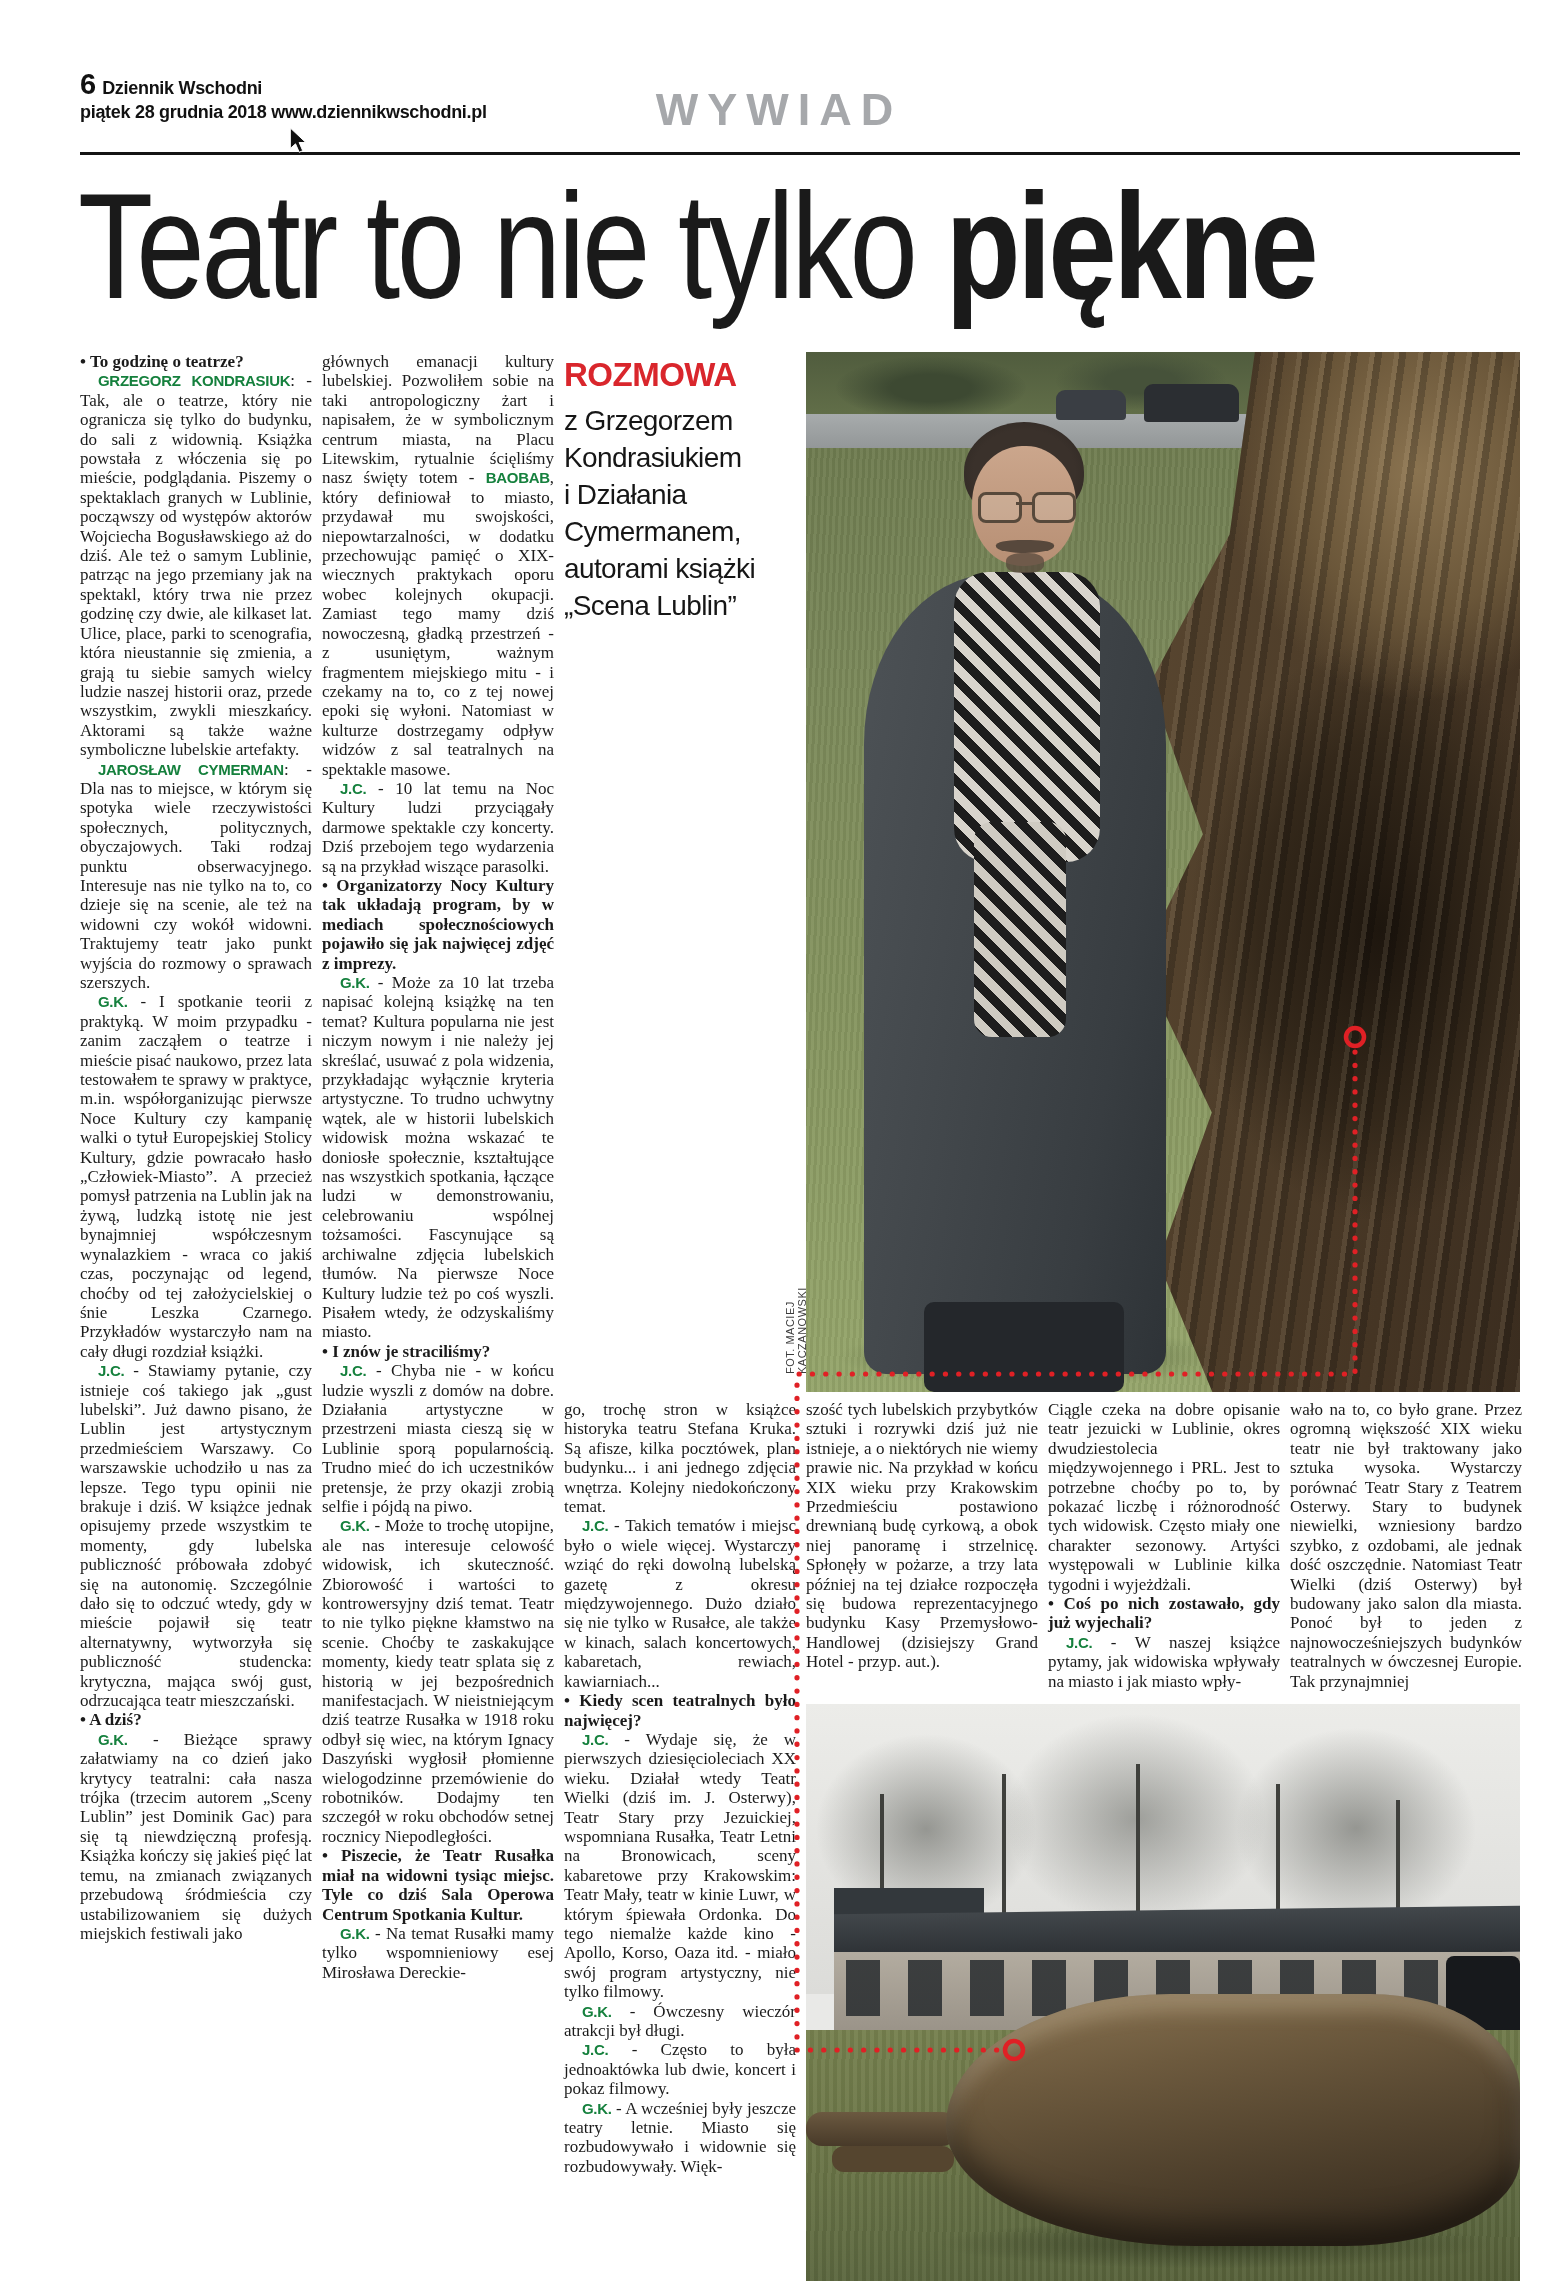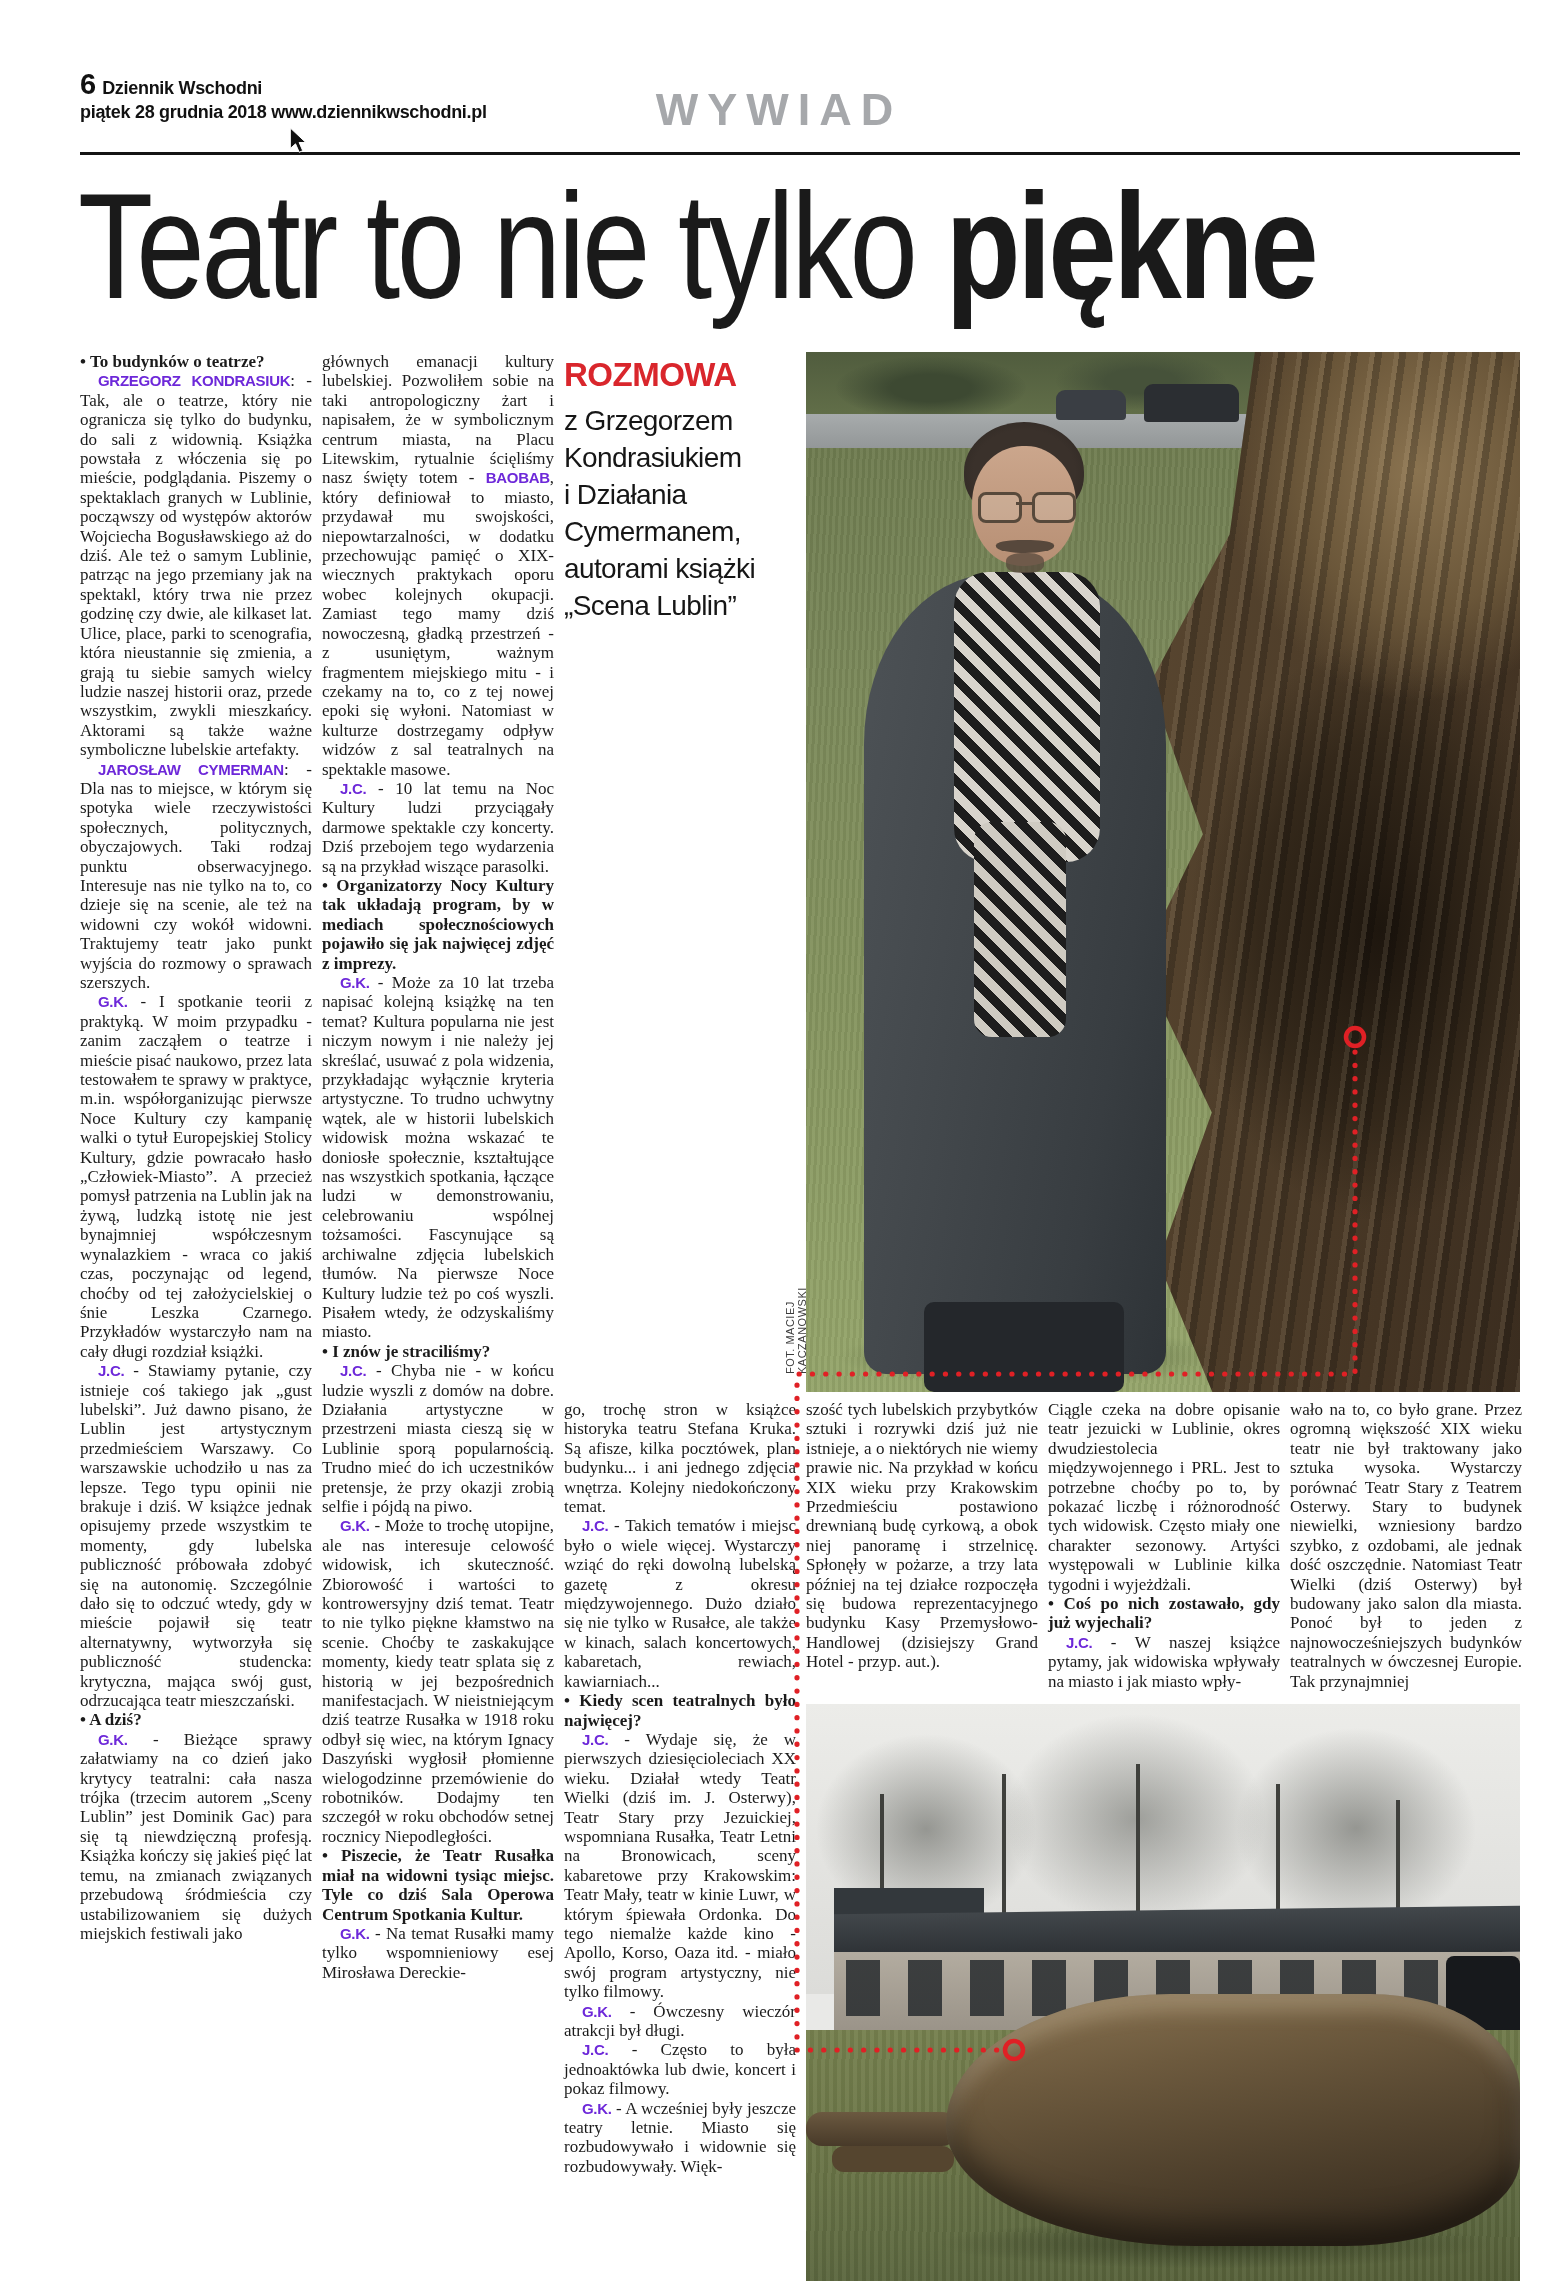--- a/index.html
+++ b/index.html
@@ -34,21 +34,21 @@
   
   .lead{left:564px;top:356px;width:230px;font-family:"Liberation Sans",sans-serif;}
   .lead-kicker{font-size:33px;font-weight:bold;color:#d9262c;letter-spacing:-0.5px;margin-bottom:8px;}
   .lead-line{font-size:28px;line-height:37px;color:#161616;letter-spacing:-0.6px;}
   
   .col{width:232px;font-size:17px;line-height:19.4px;text-align:justify;}
   .col p{margin:0;}
   .col p.q{font-weight:bold;}
   .col p.ind{text-indent:18px;}
   .col span.red{
-    color:#6d28d9;font-family:"Liberation Sans",sans-serif;font-weight:bold;
+    color:#15803d;font-family:"Liberation Sans",sans-serif;font-weight:bold;
     font-size:15px;letter-spacing:-0.3px;
   }
   
   .photo{overflow:hidden;}
   .photo *{position:absolute;}
   .photo1{left:806px;top:352px;width:714px;height:1040px;background:#7f8b5e;}
   .p1-trees{top:0;left:0;width:714px;height:72px;background:linear-gradient(#505c3e,#64714a);}
   .p1-bush{border-radius:50%;}
   .p1-road{top:62px;left:0;width:714px;height:36px;background:linear-gradient(#a7abac,#929697);}
   .p1-grass{top:96px;left:0;width:714px;height:944px;
@@ -144,21 +144,21 @@
   <div class="lead-kicker">ROZMOWA</div>
   <div class="lead-line">z Grzegorzem</div>
   <div class="lead-line">Kondrasiukiem</div>
   <div class="lead-line">i Działania</div>
   <div class="lead-line">Cymermanem,</div>
   <div class="lead-line">autorami książki</div>
   <div class="lead-line">„Scena Lublin”</div>
 </div>
 
 <div class="abs col" style="left:80px;top:352px;height:1929px">
-    <p class="q"><span>• To budynków o teatrze?</span></p>
+    <p class="q"><span>• To godzinę o teatrze?</span></p>
     <p class="ind"><span class="red">GRZEGORZ KONDRASIUK</span><span>: - Tak, ale o teatrze, który nie ogranicza się tylko do budynku, do sali z widownią. Książka powstała z włóczenia się po mieście, podglądania. Piszemy o spektaklach granych w Lublinie, począwszy od występów aktorów Wojciecha Bogusławskiego aż do dziś. Ale też o samym Lublinie, patrząc na jego przemiany jak na spektakl, który trwa nie przez godzinę czy dwie, ale kilkaset lat. Ulice, place, parki to scenografia, która nieustannie się zmienia, a grają tu siebie samych wielcy ludzie naszej historii oraz, przede wszystkim, zwykli mieszkańcy. Aktorami są także ważne symboliczne lubelskie artefakty.</span></p>
     <p class="ind"><span class="red">JAROSŁAW CYMERMAN</span><span>: - Dla nas to miejsce, w którym się spotyka wiele rzeczywistości społecznych, politycznych, obyczajowych. Taki rodzaj punktu obserwacyjnego. Interesuje nas nie tylko na to, co dzieje się na scenie, ale też na widowni czy wokół widowni. Traktujemy teatr jako punkt wyjścia do rozmowy o sprawach szerszych.</span></p>
     <p class="ind"><span class="red">G.K.</span><span> - I spotkanie teorii z praktyką. W moim przypadku - zanim zacząłem o teatrze i mieście pisać naukowo, przez lata testowałem te sprawy w praktyce, m.in. współorganizując pierwsze Noce Kultury czy kampanię walki o tytuł Europejskiej Stolicy Kultury, gdzie powracało hasło „Człowiek-Miasto”. A przecież pomysł patrzenia na Lublin jak na żywą, ludzką istotę nie jest bynajmniej współczesnym wynalazkiem - wraca co jakiś czas, poczynając od legend, choćby od tej założycielskiej o śnie Leszka Czarnego. Przykładów wystarczyło nam na cały długi rozdział książki.</span></p>
     <p class="ind"><span class="red">J.C.</span><span> - Stawiamy pytanie, czy istnieje coś takiego jak „gust lubelski”. Już dawno pisano, że Lublin jest artystycznym przedmieściem Warszawy. Co warszawskie uchodziło u nas za lepsze. Tego typu opinii nie brakuje i dziś. W książce jednak opisujemy przede wszystkim te momenty, gdy lubelska publiczność próbowała zdobyć się na autonomię. Szczególnie dało się to odczuć wtedy, gdy w mieście pojawił się teatr alternatywny, wytworzyła się publiczność studencka: krytyczna, mająca swój gust, odrzucająca teatr mieszczański.</span></p>
     <p class="q"><span>• A dziś?</span></p>
     <p class="ind"><span class="red">G.K.</span><span> - Bieżące sprawy załatwiamy na co dzień jako krytycy teatralni: cała nasza trójka (trzecim autorem „Sceny Lublin” jest Dominik Gac) para się tą niewdzięczną profesją. Książka kończy się jakieś pięć lat temu, na zmianach związanych przebudową śródmieścia czy ustabilizowaniem się dużych miejskich festiwali jako</span></p>
   </div>
 <div class="abs col" style="left:322px;top:352px;height:1929px">
     <p class=""><span>głównych emanacji kultury lubelskiej. Pozwoliłem sobie na taki antropologiczny żart i napisałem, że w symbolicznym centrum miasta, na Placu Litewskim, rytualnie ścięliśmy nasz święty totem - </span><span class="red">BAOBAB</span><span>, który definiował to miasto, przydawał mu swojskości, niepowtarzalności, w dodatku przechowując pamięć o XIX-wiecznych praktykach oporu wobec kolejnych okupacji. Zamiast tego mamy dziś nowoczesną, gładką przestrzeń - z usuniętym, ważnym fragmentem miejskiego mitu - i czekamy na to, co z tej nowej epoki się wyłoni. Natomiast w kulturze dostrzegamy odpływ widzów z sal teatralnych na spektakle masowe.</span></p>
     <p class="ind"><span class="red">J.C.</span><span> - 10 lat temu na Noc Kultury ludzi przyciągały darmowe spektakle czy koncerty. Dziś przebojem tego wydarzenia są na przykład wiszące parasolki.</span></p>

